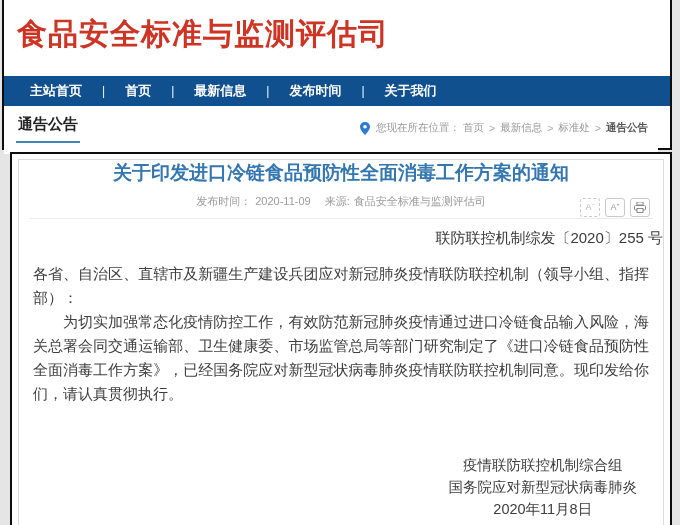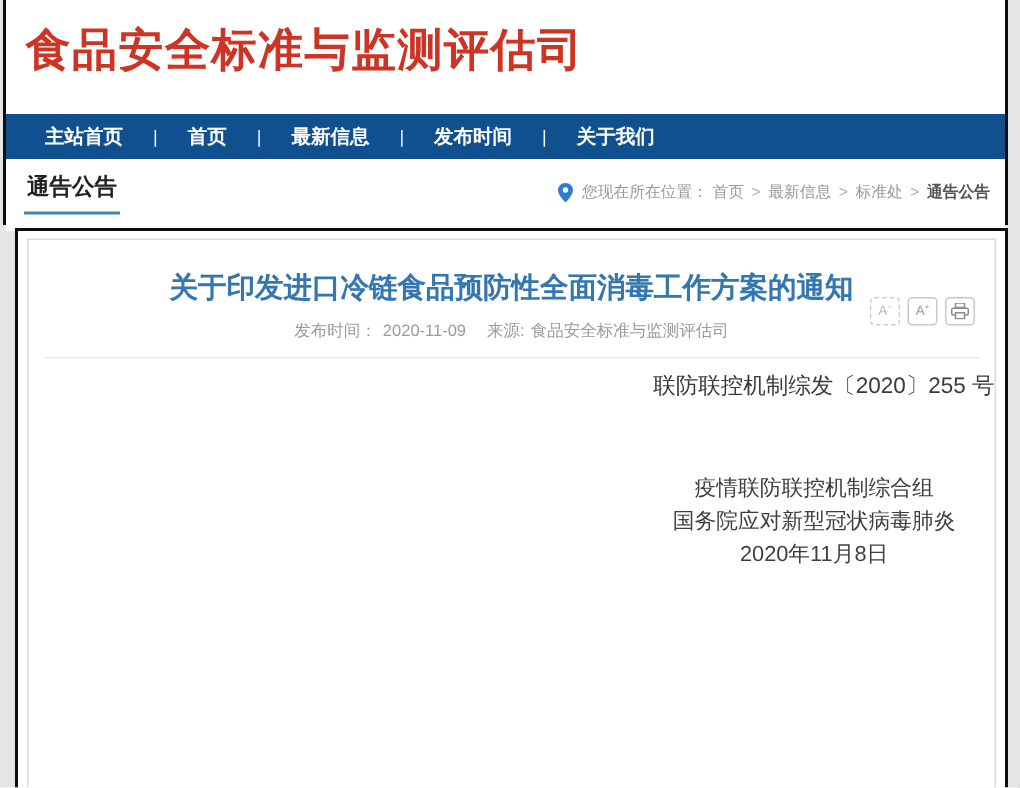--- a/index.html
+++ b/index.html
@@ -18,21 +18,21 @@
     line-height:40px; white-space:nowrap;
   }
   .nav {
     position:absolute; left:0; right:0; top:76px; height:30px;
     background:#10508f; display:flex; align-items:center;
     padding-left:26px; color:#fff; font-size:13px; font-weight:bold;
   }
   .nav-item { cursor:pointer; white-space:nowrap; }
   .nav-sep { margin:0 20px; font-weight:normal; font-size:12px; opacity:.95; }
 
-  .breadcrumb-row { position:absolute; left:0; right:0; top:106px; height:48px; background:#fff; }
+  .breadcrumb-row { position:absolute; left:0; right:12px; top:106px; height:48px; background:#fff; }
   .section-title {
     position:absolute; left:12px; top:9px;
     font-size:15px; font-weight:bold; color:#222;
     padding:0 2px 7px 2px; border-bottom:2px solid #3e86b4; cursor:pointer;
   }
   .crumbs {
     position:absolute; right:10px; top:15px;
     display:flex; align-items:center; gap:3px;
     font-size:10.5px; color:#999; white-space:nowrap;text-align:right;
   }
@@ -44,21 +44,21 @@
   
   .content-block {
     position:absolute; left:10px; top:152px; width:662px; height:400px;
     border:2px solid #0d0d0d; border-bottom:none; background:#fff;
   }
   .panel {
     position:absolute; left:6px; top:5px; right:6px; height:394px;
     border:1px solid #dcdcdc; background:#fff;
   }
   .article-title {
-    margin-top:20px; text-align:center;
+    margin-top:0; text-align:center;
     font-size:19px; font-weight:bold; color:#3476af; line-height:26px;
   }
   .meta {
     margin-top:9px; text-align:center;
     font-size:11px; color:#9b9b9b; line-height:13px;
   }
   .meta span { margin:0 2px; }
   .meta .gap { margin-left:12px; }
   .toolbar { position:absolute; right:13px; top:38px; display:flex; gap:5px; }
   .tool-btn {
@@ -135,20 +135,24 @@
             <rect x="0.5" y="3.5" width="11" height="4.5" rx="1" fill="none" stroke="#8a8a8a" stroke-width="1"></rect>
             <rect x="3" y="6.5" width="6" height="4" fill="#fff" stroke="#8a8a8a" stroke-width="1"></rect>
           </svg>
         </button>
       </div>
 
       <div class="divider"></div>
 
       <div class="doc-number">联防联控机制综发〔2020〕255 号</div>
 
+      <div class="body-text">
+        <p>各省、自治区、直辖市及新疆生产建设兵团应对新冠肺炎疫情联防联控机制（领导小组、指挥部）：</p>
+        <p class="indent">为切实加强常态化疫情防控工作，有效防范新冠肺炎疫情通过进口冷链食品输入风险，海关总署会同交通运输部、卫生健康委、市场监管总局等部门研究制定了《进口冷链食品预防性全面消毒工作方案》，已经国务院应对新型冠状病毒肺炎疫情联防联控机制同意。现印发给你们，请认真贯彻执行。</p>
+      </div>
 
       <div class="signature">
         <div>疫情联防联控机制综合组</div>
         <div>国务院应对新型冠状病毒肺炎</div>
         <div>2020年11月8日</div>
       </div>
 
     </div>
   </div>
 

